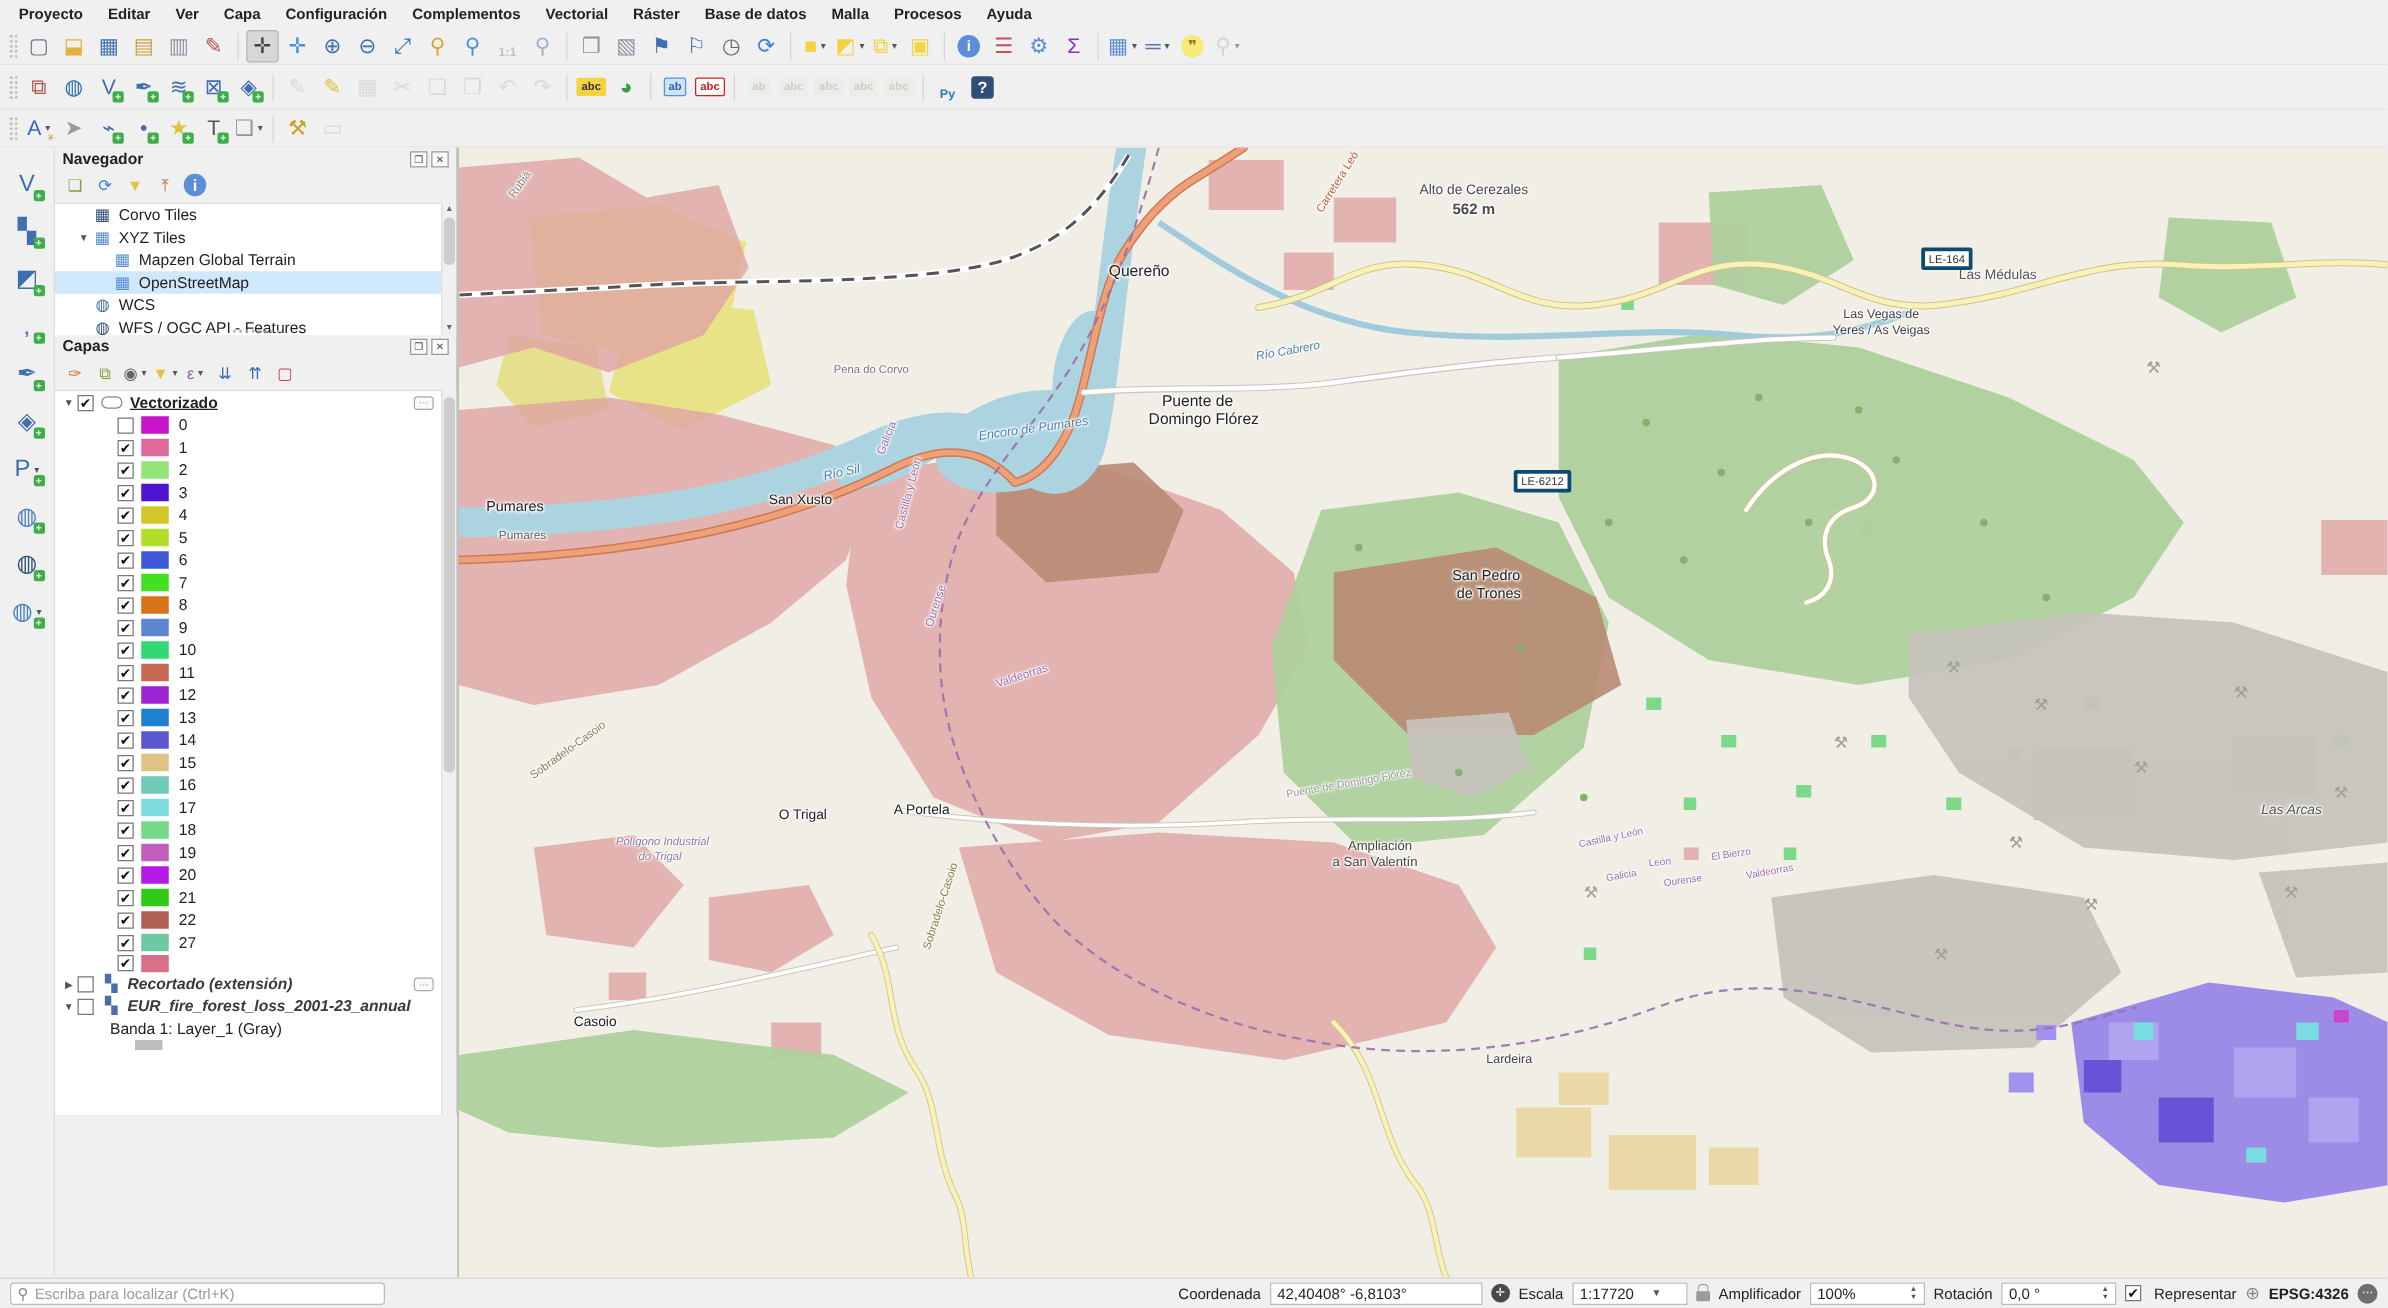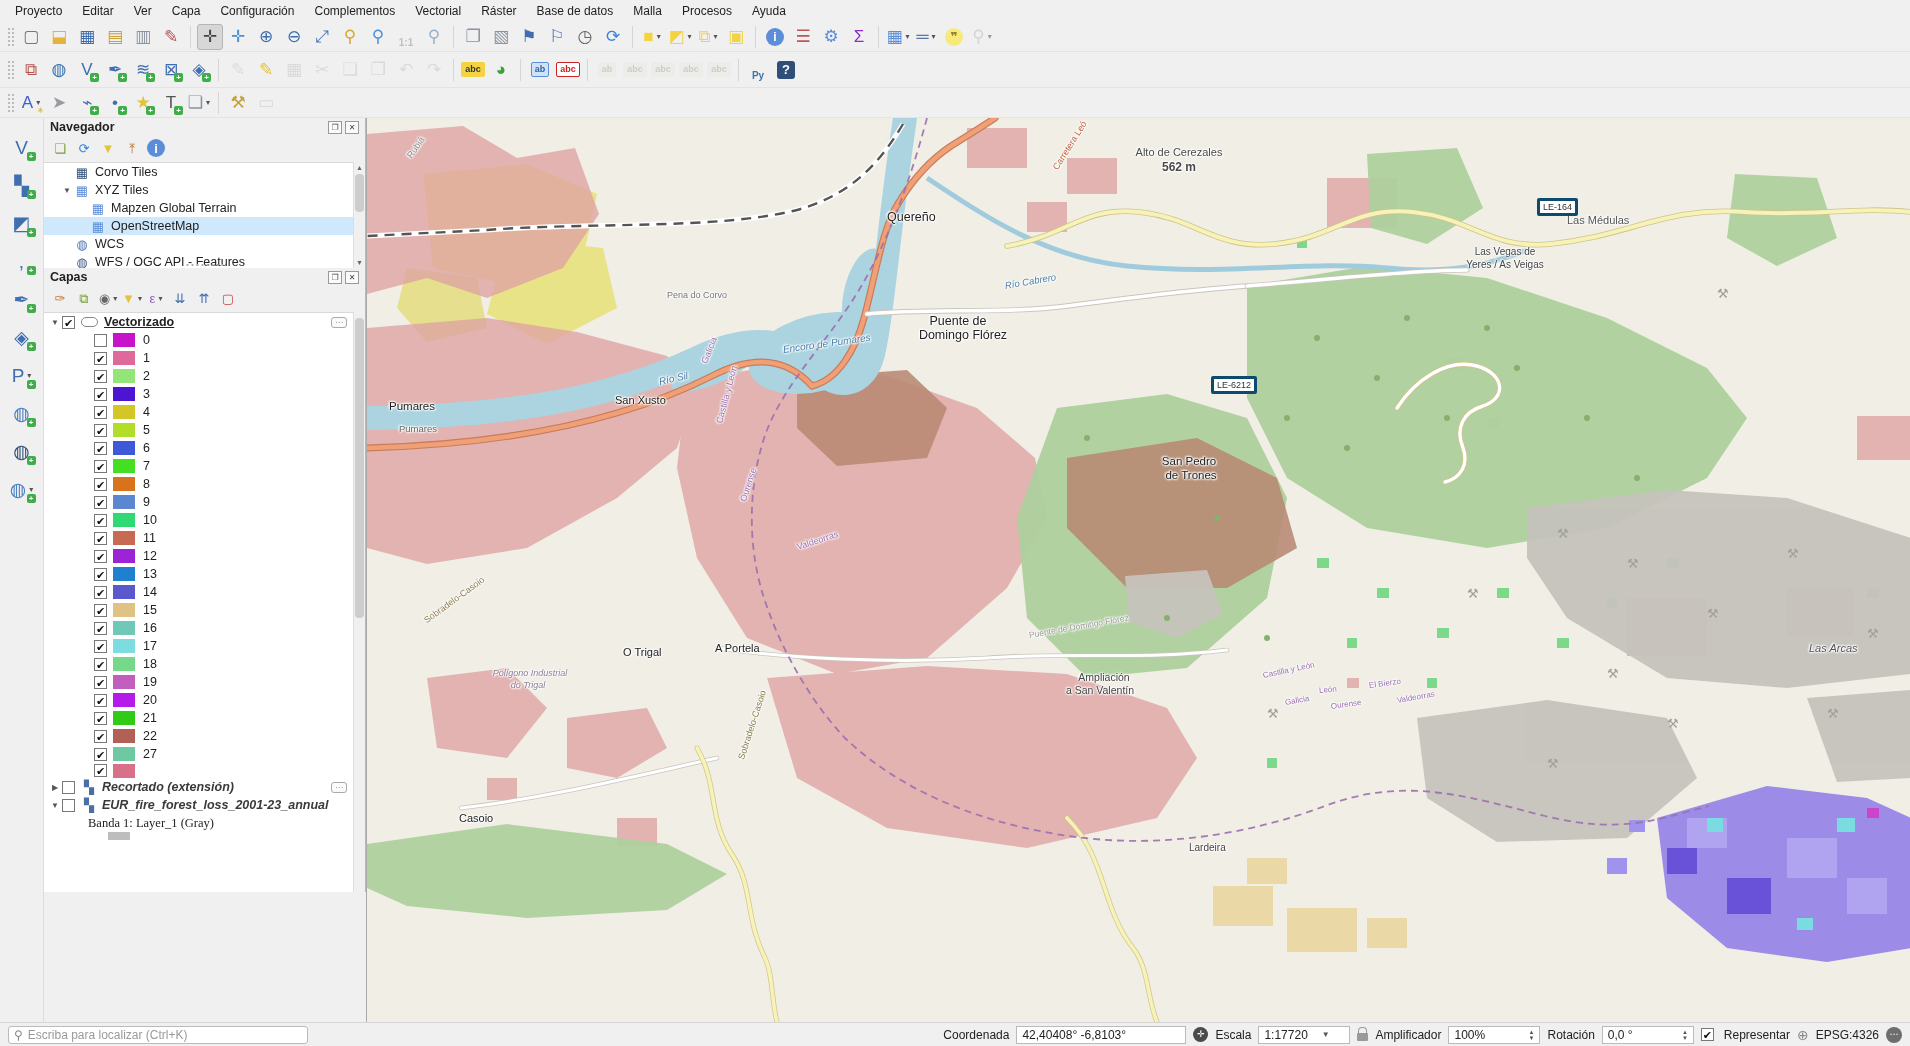--- a/index.html
+++ b/index.html
@@ -2,21 +2,21 @@
 <html><head>
 <meta charset="utf-8">
 <style>
   * { margin:0; padding:0; box-sizing:border-box; }
   html,body { width:1910px; height:1046px; overflow:hidden;
     font-family:"Liberation Sans","DejaVu Sans",sans-serif; font-size:12px; color:#222; background:#f0f0f0; }
 
   
   #menubar { position:absolute; left:0; top:0; width:1910px; height:22px; background:#f0f0f0;
     display:flex; align-items:center; padding-left:6px; gap:2px; }
-  .menu-item { padding:2px 9px; cursor:default; }
+  .menu-item { padding:2px 9px; cursor:default;font-weight:bold; }
   .toolbar { position:absolute; left:0; width:1910px; background:#f0f0f0; display:flex; align-items:center;
     border-bottom:1px solid #e3e3e3; padding-left:4px; }
   #tb1 { top:22px; height:30px; }
   #tb2 { top:52px; height:36px; }
   #tb3 { top:88px; height:30px; }
   .grip { width:7px; height:20px; margin:0 3px; background-image:radial-gradient(circle,#bbb 1px,transparent 1.2px);
     background-size:4px 4px; }
   .sep { width:1px; height:22px; background:#d5d5d5; margin:0 5px; }
   .tbtn { position:relative; min-width:26px; height:26px; display:flex; align-items:center; justify-content:center;
     border-radius:3px; cursor:default; margin:0 1px; }
@@ -66,21 +66,21 @@
   .trow .expander { width:14px; font-size:8px; color:#555; text-align:center; flex-shrink:0; }
   .trow .ticon { width:16px; text-align:center; margin-right:5px; flex-shrink:0; font-size:13px; }
   .cb { width:13px; height:13px; border:1px solid #777; background:#fff; margin-right:6px; flex-shrink:0;
     font-size:11px; line-height:12px; text-align:center; color:#111; font-weight:bold; }
   .swatch { width:22px; height:14px; margin-right:8px; flex-shrink:0; }
   .group-icon { width:17px; height:10px; border:1.6px solid #888; border-radius:5px; margin-right:6px; flex-shrink:0; }
   .indicator { margin-left:auto; margin-right:6px; width:16px; height:11px; border:1px solid #aaa; border-radius:3px;
     color:#999; font-size:8px; line-height:9px; text-align:center; background:#fafafa; }
   .lyr-group-label { font-weight:bold; text-decoration:underline; }
   .raster-label { font-weight:bold; font-style:italic; color:#3a3a3a; }
-  .band-label { color:#222;font-family:Liberation Serif, serif; }
+  .band-label { color:#222; }
   .clip14 { height:15px; overflow:hidden; }
   .clip8 { height:8px; overflow:hidden; }
 
   
   #map { position:absolute; left:366px; top:118px; width:1544px; height:904px; background:#f1eee6; overflow:hidden;
     border-left:1px solid #aaa; }
   .maplabel { position:absolute; white-space:nowrap; color:#333;
     text-shadow:0 0 2px #fff,0 0 2px #fff,0 0 3px #fff,1px 1px 2px #fff,-1px -1px 2px #fff; }
   .badge { position:absolute; font-size:9px; padding:0 3px; background:#fff; border:3px solid #0c4a6e; border-radius:2px;
     color:#333; line-height:12px; }
@@ -900,15 +900,15 @@
     <span class="spin">
         <span>▲</span>
         <span>▼</span>
       </span>
   </div>
   <span class="sb-check">
     <span class="cb">✔</span>
     <span class="sb-label">Representar</span>
   </span>
   <span class="globe-ic">⊕</span>
-  <span class="sb-label" style="font-weight:normal">EPSG:4326</span>
+  <span class="sb-label" style="font-weight:bold">EPSG:4326</span>
   <span class="msg-icon">⋯</span>
 </div>
 
 </body></html>

